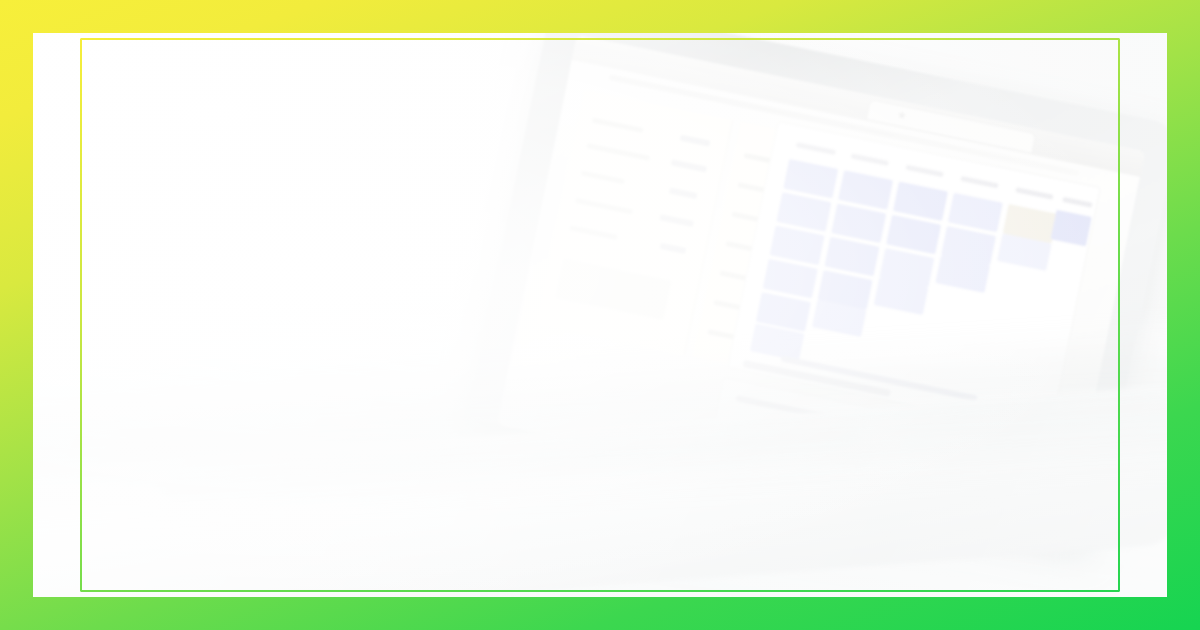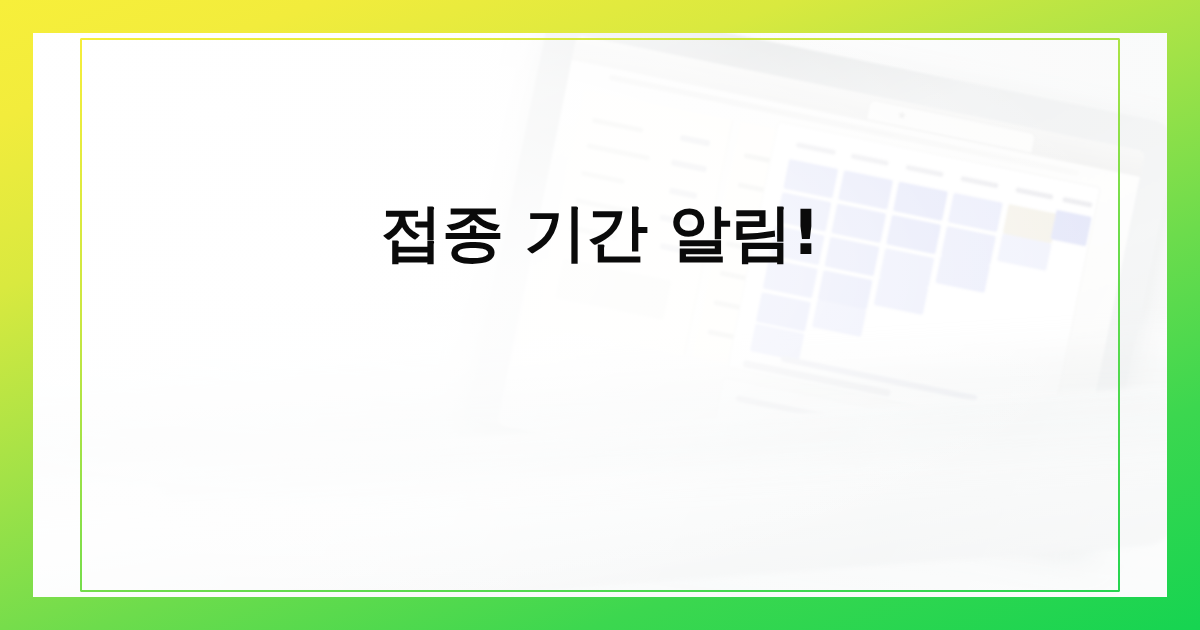--- a/index.html
+++ b/index.html
@@ -341,16 +341,15 @@
       <div class="desk-shadow2"></div>
 
       <div class="photo-wash"></div>
       <div class="photo-wash2"></div>
     </div>
 
     <div class="inner-outline"></div>
   </div>
 
   <div class="headline">
-    <span class="line">접종 기간 알림!</span>
   </div>
 
 </div>
 
 </body></html>

